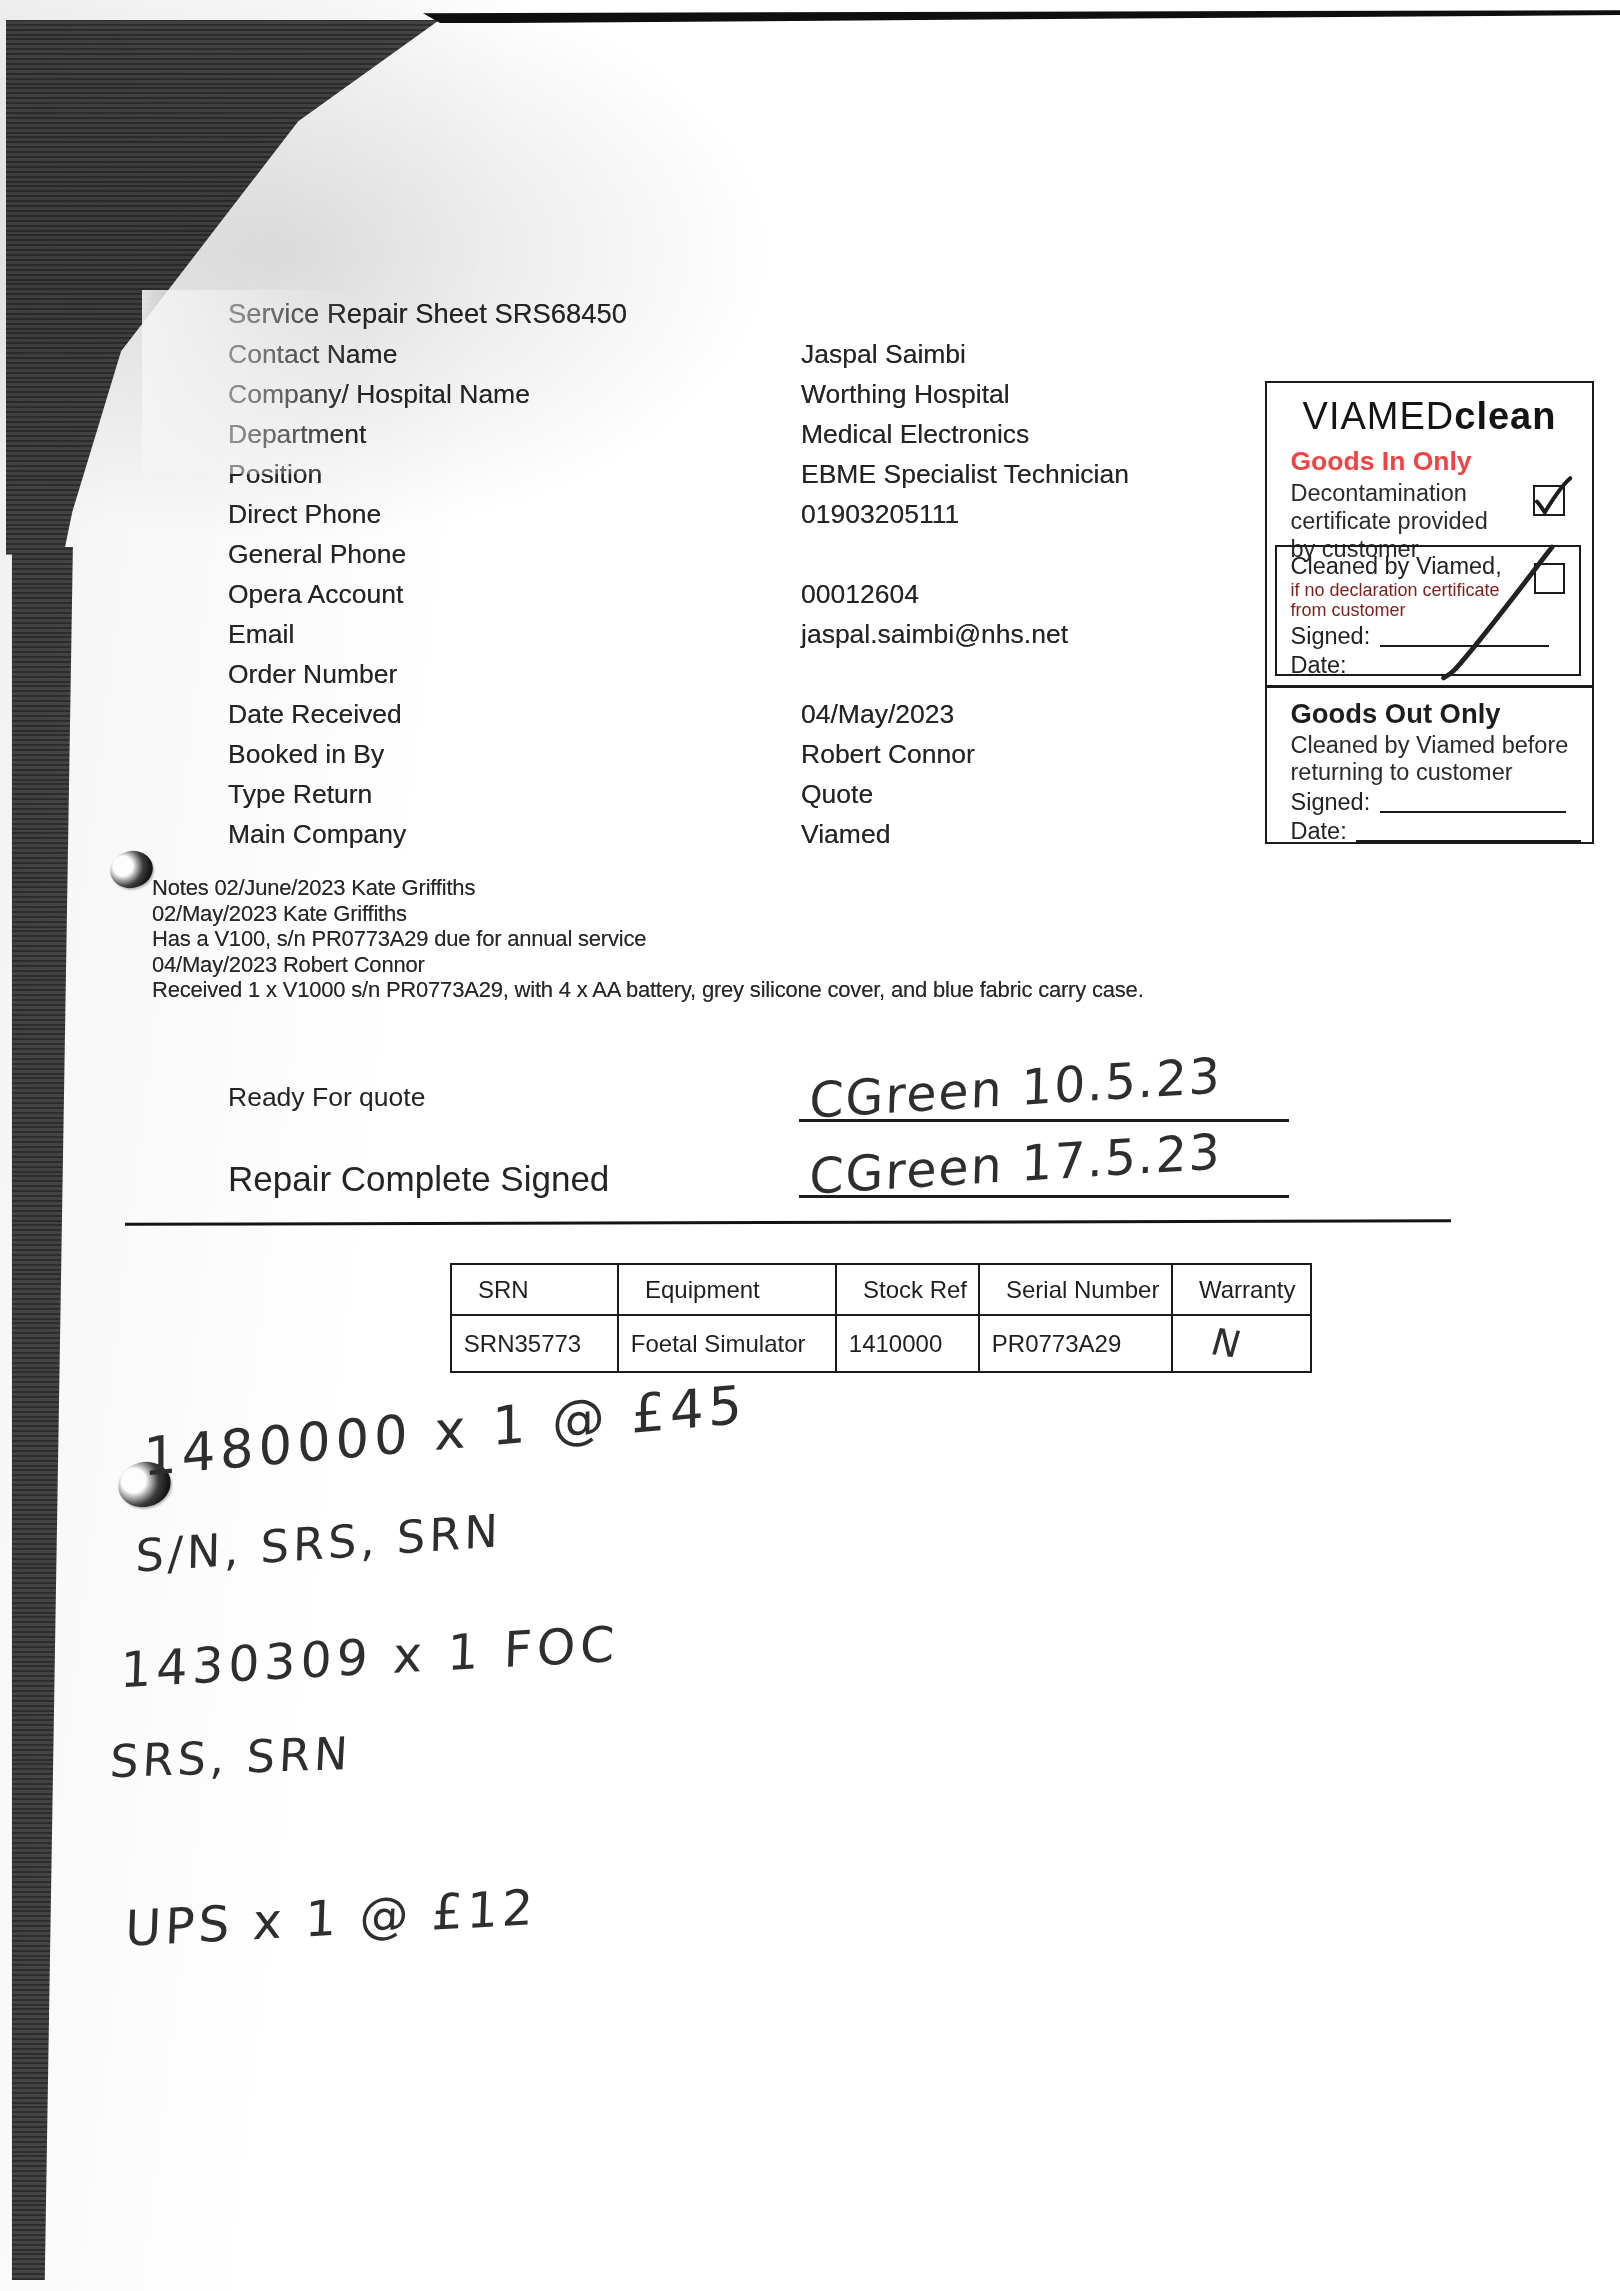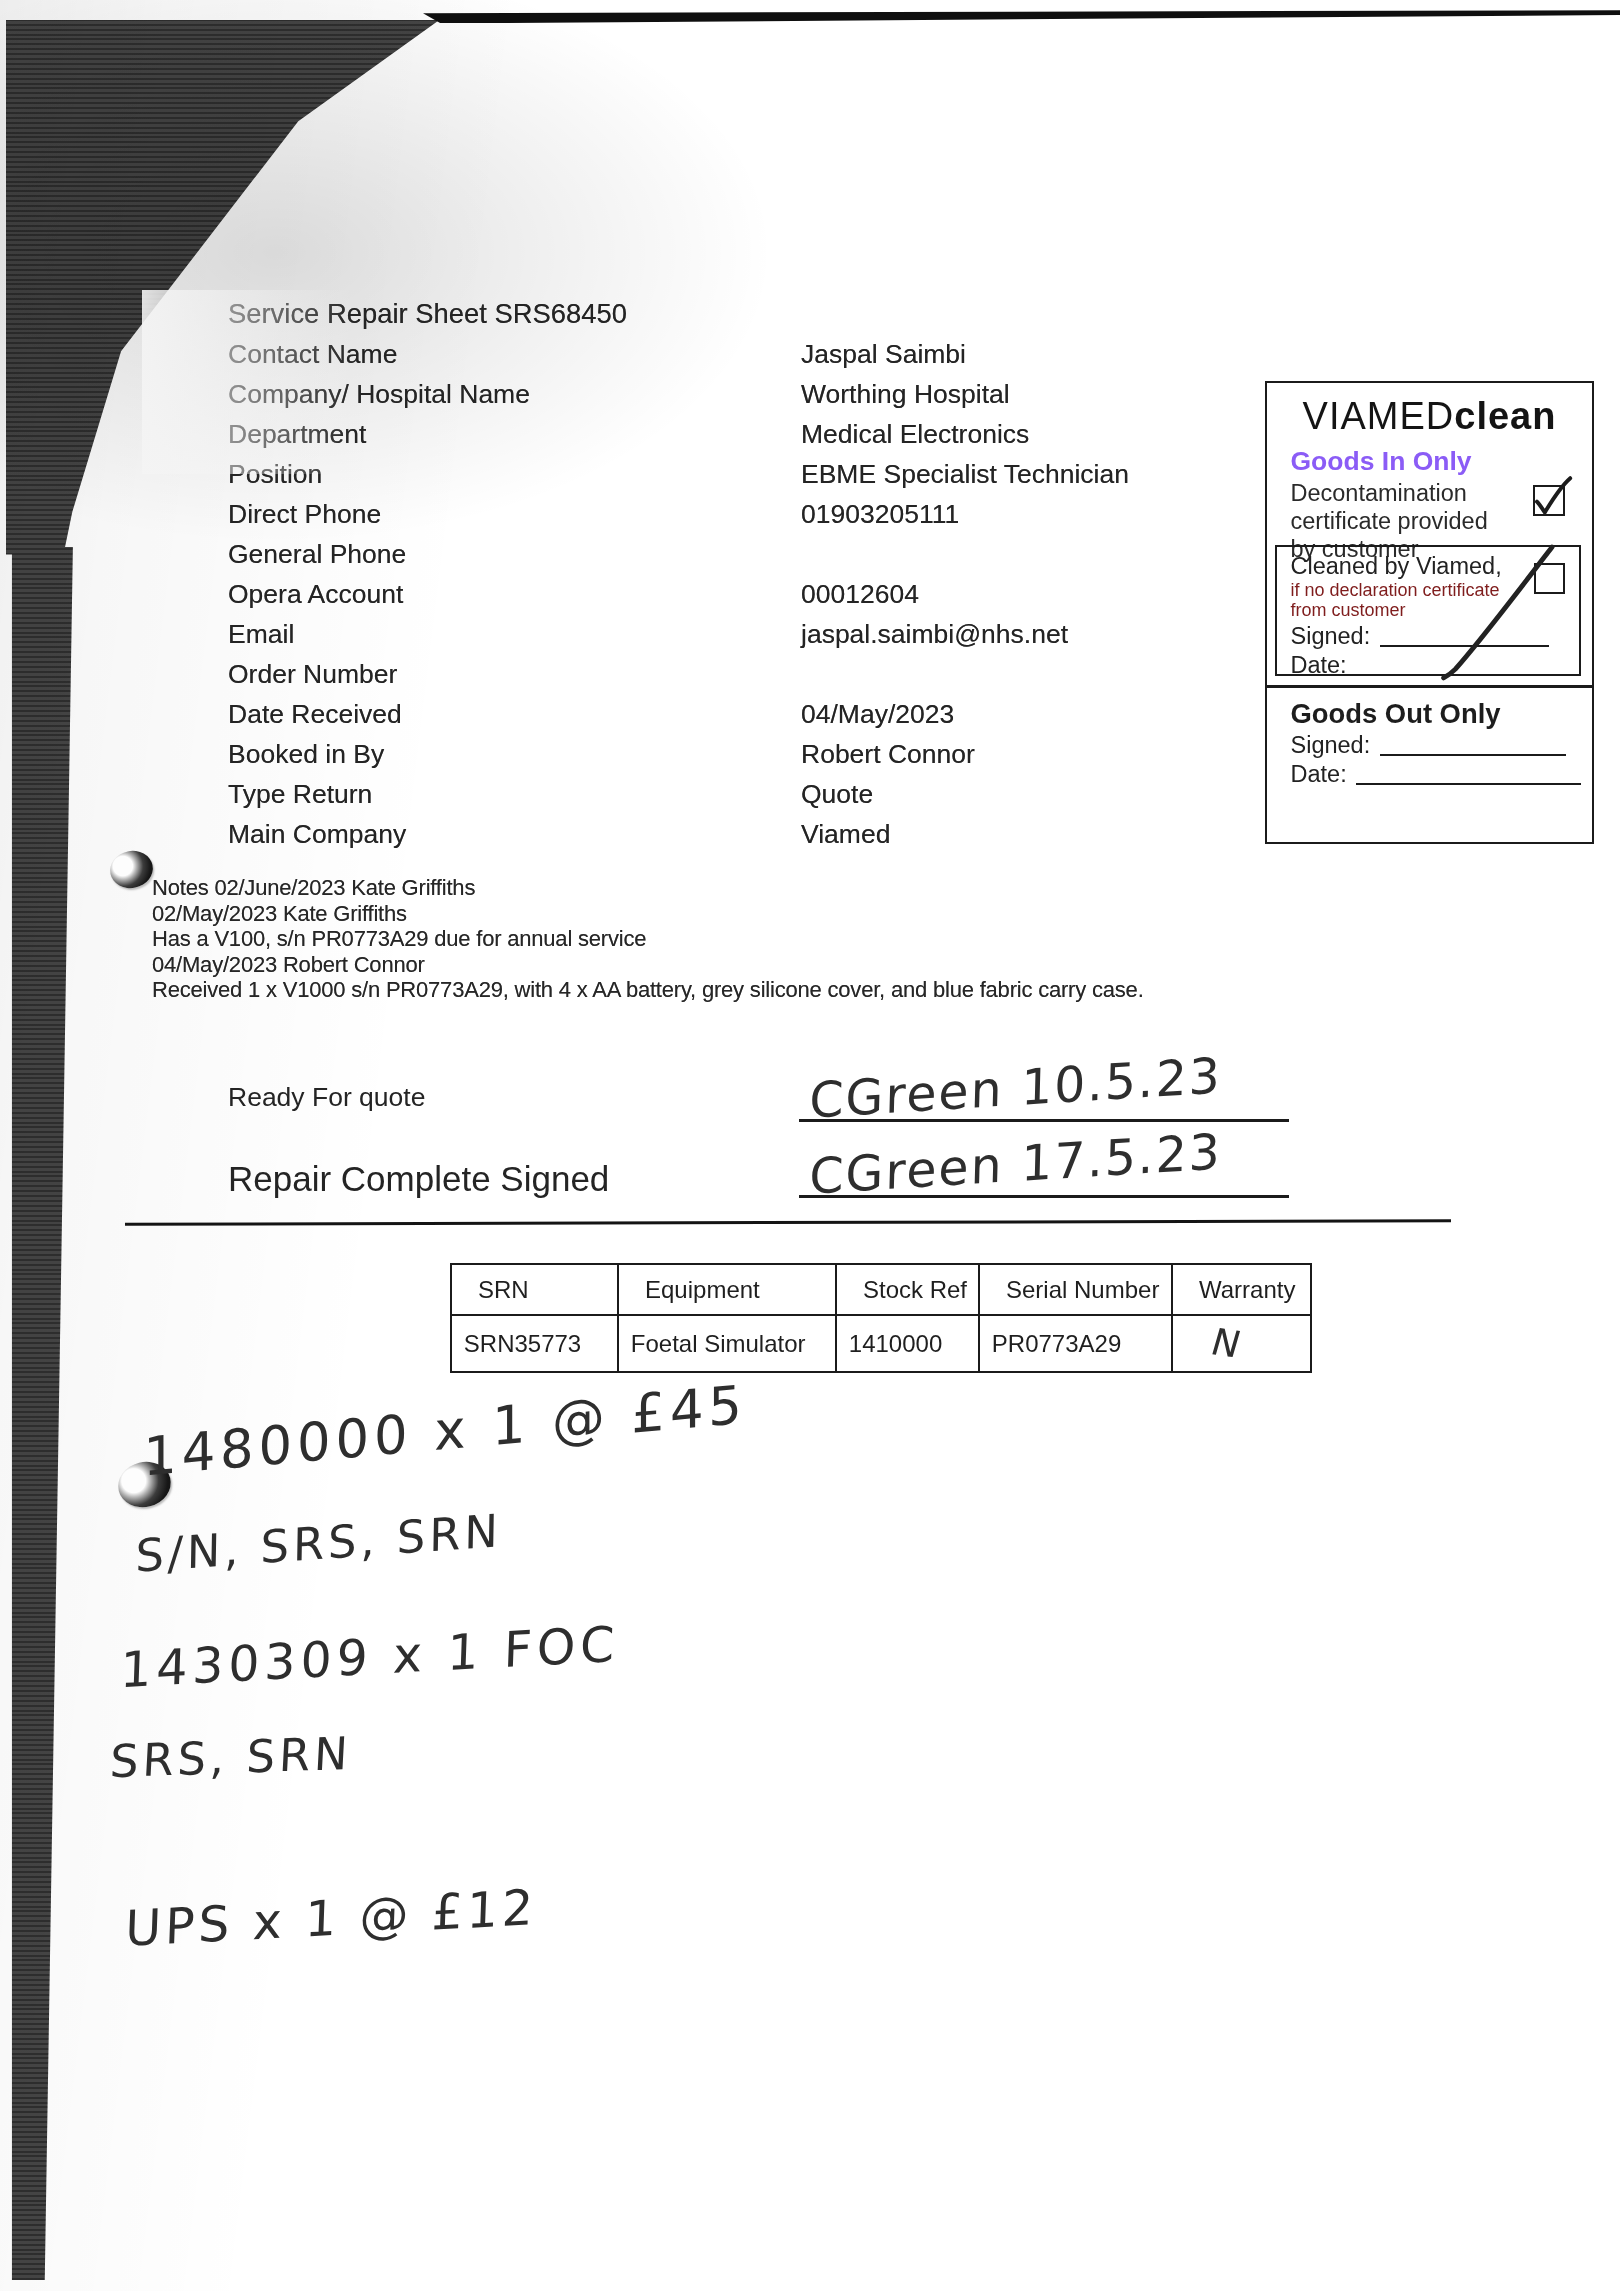--- a/index.html
+++ b/index.html
@@ -43,21 +43,21 @@
   .title { position:absolute; left:228px; top:298px; font-size:27.4px; color:#242424; text-shadow:0 0 0.6px #666; }
 
   .fields { position:absolute; left:228px; top:339px; font-size:26.5px; color:#242424; text-shadow:0 0 0.5px #777; }
   .frow { height:40px; display:flex; align-items:flex-start; }
   .flabel { width:573px; flex:0 0 573px; }
 
   
   .boxA { position:absolute; left:1265px; top:381px; width:325px; height:302px; border:2.9px solid #1b1b1b; }
   .brand { text-align:center; margin-top:11.8px; font-size:38px; letter-spacing:1px; color:#141414; font-weight:400; }
   .brand .bold { font-weight:bold; }
-  .gi-head { margin:7.8px 0 2.9px 23.5px; font-size:26.5px; font-weight:bold; color:#8b5cf6; }
+  .gi-head { margin:7.8px 0 2.9px 23.5px; font-size:26.5px; font-weight:bold; color:#ef4444; }
   .gi-text { margin-left:23.5px; font-size:23.5px; line-height:28px; color:#2a2a2a; width:227px; }
   .checkbox { position:absolute; width:27.4px; height:27.4px; border:2.9px solid #1b1b1b; background:transparent; }
   .cbA { right:27.4px; top:102px; overflow:visible; }
   .cbA svg, .slash svg { overflow:visible; display:block; }
   .boxB { position:absolute; left:7.8px; top:162px; width:302px; height:127px; border:2.9px solid #1b1b1b; }
   .bb-title { margin:5.9px 0 0 13.7px; font-size:23.5px; color:#222; }
   .bb-small { margin-left:13.7px; font-size:18px; line-height:20.6px; color:#7f1d1d; }
   .sig-row { margin:2px 0 0 13.7px; font-size:23.5px; display:flex; align-items:flex-end; color:#222; }
   .uline { display:inline-block; border-bottom:2.5px solid #1b1b1b; height:19.6px; margin:0 0 2.9px 9.8px; }
   .cbB { right:13.7px; top:15.7px; }
@@ -192,20 +192,24 @@
       <div class="slash">
         <svg width="302" height="127" viewBox="0 0 308 130">
           <path d="M170 134 C 174 132, 178 129, 182 125 C 208 96, 258 30, 281 0" fill="none" stroke="#222" stroke-width="5" stroke-linecap="round"></path>
         </svg>
       </div>
     </div>
   </div>
 
   <div class="boxC">
     <div class="go-head">Goods Out Only</div>
+    <div class="go-text">
+      <div>Cleaned by Viamed before</div>
+      <div>returning to customer</div>
+    </div>
     <div class="sig-row">
         <span>Signed:</span>
         <span class="uline" style="width:186px"></span>
       </div>
     <div class="sig-row">
         <span>Date:</span>
         <span class="uline" style="width:225px"></span>
       </div>
   </div>
 

